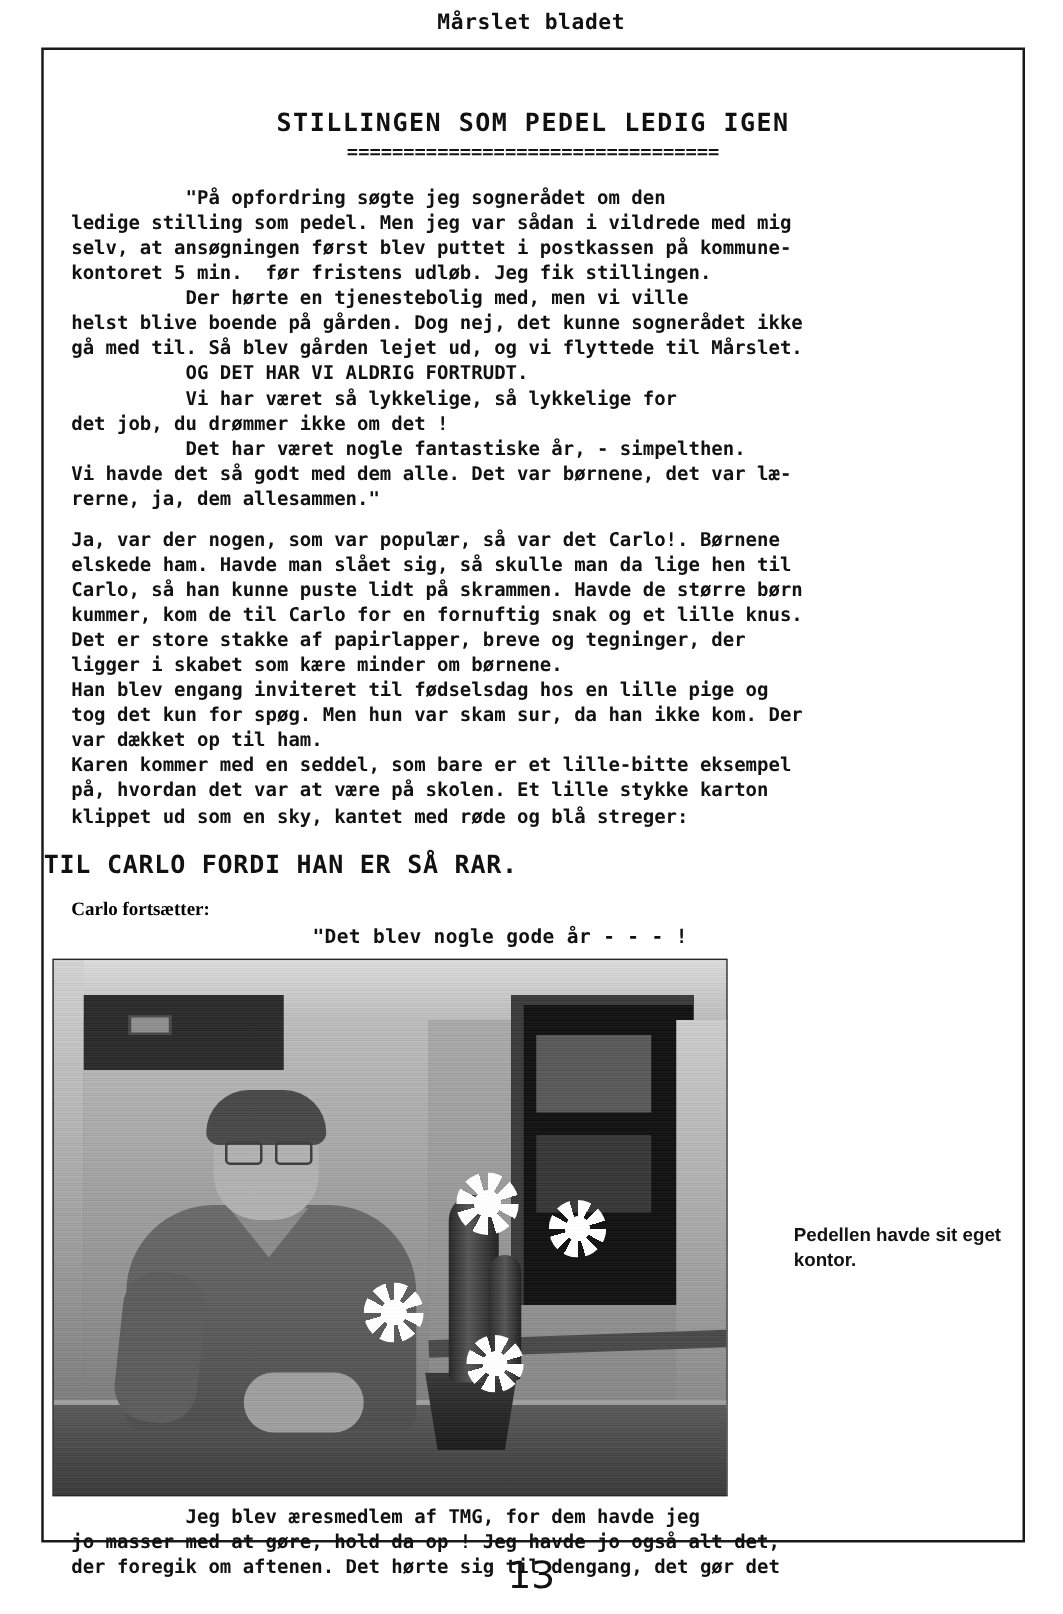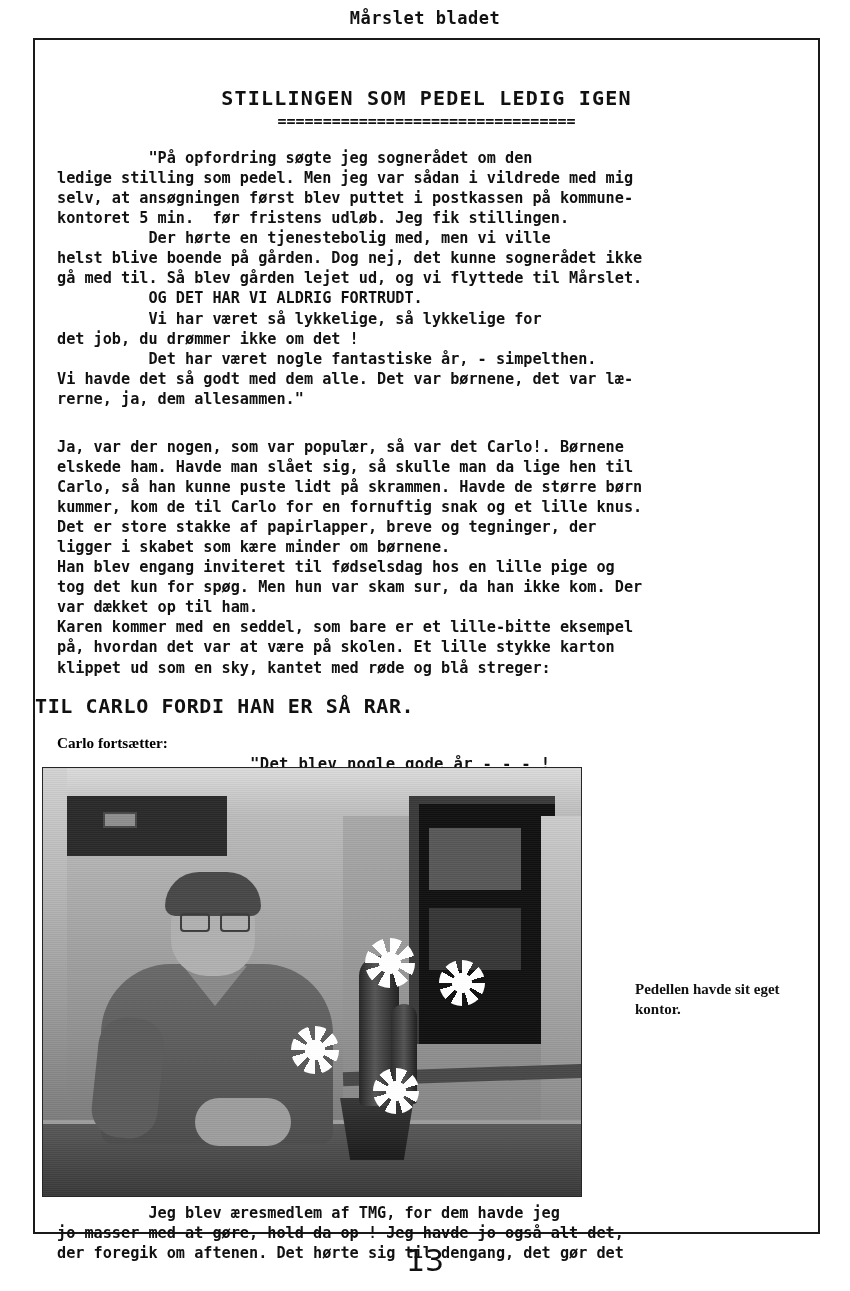--- a/index.html
+++ b/index.html
@@ -69,21 +69,21 @@
     font-weight: bold;
     line-height: 1.32;
     color: #111;
     letter-spacing: 0px;
     white-space: pre-wrap;
   }
   .para-quote1 {
     margin: 18px 22px 0 22px;
   }
   .para-2 {
-    margin: 28px 22px 0 22px;
+    margin: 13px 22px 0 22px;
   }
   .centered-line {
     font-size: 20px;
     font-weight: bold;
     letter-spacing: 0.6px;
     margin-top: 16px;
     color: #111;
   }
   .carlo-line {
     margin: 16px 4px 0 22px;
@@ -249,21 +249,21 @@
     position: absolute; inset: 0;
     background-image:
       repeating-linear-gradient(0deg, rgba(255,255,255,0.035) 0 1px, rgba(0,0,0,0.035) 1px 2px);
     pointer-events: none;
   }
   .caption {
     position: absolute;
     left: 600px;
     top: 893px;
     width: 190px;
-    font-family: Liberation Serif, serif;
+    font-family: Liberation Sans, sans-serif;
     font-size: 15px;
     font-weight: bold;
     line-height: 1.35;
     color: #111;
   }
   .tail-block {
     position: absolute;
     left: 22px;
     top: 1118px;
     width: 740px;

